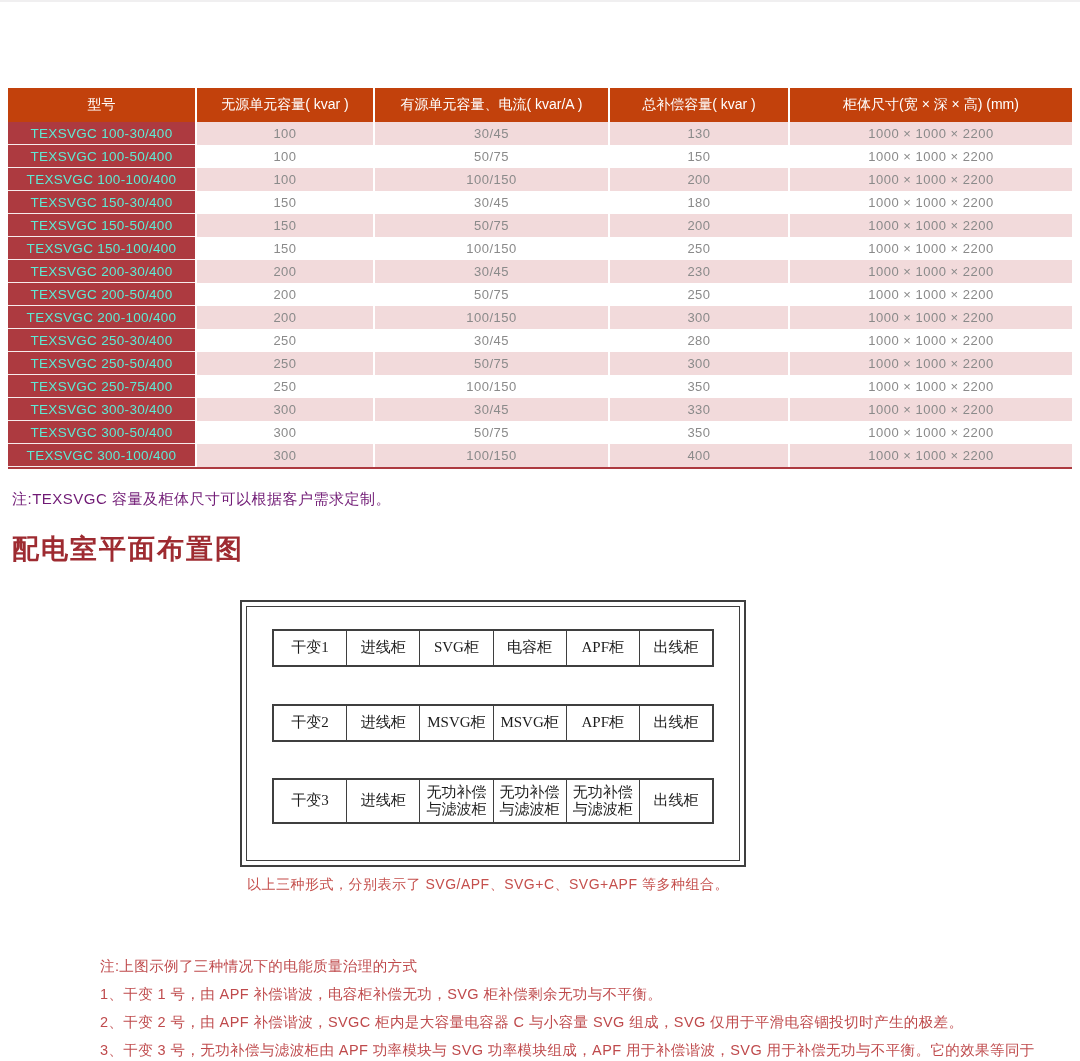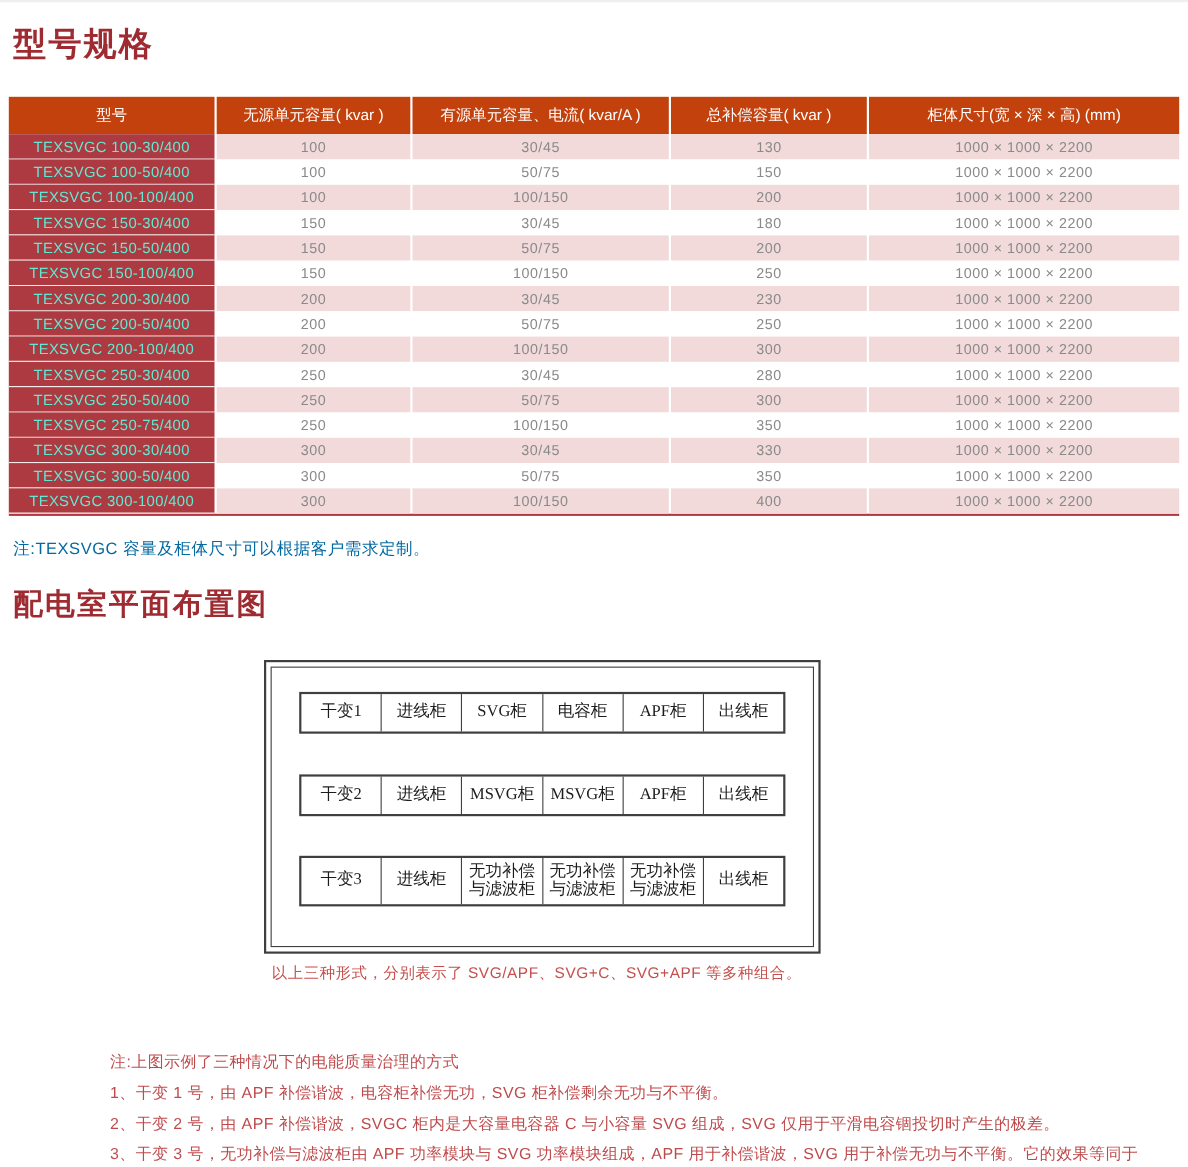--- a/index.html
+++ b/index.html
@@ -23,21 +23,21 @@
   .c5 { flex:1; }
   .tr { display:flex; height:23px; }
   .td { font-size:13px; color:#8a8a8a; display:flex; align-items:center;
         justify-content:center; box-sizing:border-box; letter-spacing:0.5px; }
   .td + .td { margin-left:2px; }
   .td.model { background:#ad3a40; color:#5eead4; border-bottom:1px solid rgba(255,255,255,0.9);
               font-size:13.5px; letter-spacing:0.3px; }
   .td.pink  { background:#f2dadb; }
   .td.white { background:#ffffff; }
 
-  .footnote { position:absolute; left:12px; top:490px; font-size:15px; color:#0369a1;
+  .footnote { position:absolute; left:12px; top:490px; font-size:15px; color:#701a75;
               letter-spacing:0.5px; }
 
   
   .diagram { position:absolute; left:240px; top:600px; width:506px; height:267px;
              border:2px solid #3f3f3f; box-sizing:border-box; background:#ffffff; }
   .diagram-inner { position:absolute; left:4px; top:4px; right:4px; bottom:4px;
                    border:1px solid #3f3f3f; }
   .d-row { position:absolute; left:30px; width:442px; display:flex;
            border:2px solid #3f3f3f; box-sizing:border-box; background:#ffffff; }
   .d-row1 { top:27px; height:38px; }
@@ -54,21 +54,20 @@
 
   .notes { position:absolute; left:100px; top:910px; font-size:14.5px; color:#bf4a4c;margin-top:42px; }
   .note-line { height:28px; line-height:28px; white-space:nowrap; letter-spacing:0.4px; }
 </style>
 </head>
 <body>
 
 <div id="page">
   <div class="top-line"></div>
 
-  <div class="h1">型号规格</div>
 
   <div class="spec-table">
     <div class="thead">
         <div class="th c1">型号</div>
         <div class="th c2">无源单元容量( kvar )</div>
         <div class="th c3">有源单元容量、电流( kvar/A )</div>
         <div class="th c4">总补偿容量( kvar )</div>
         <div class="th c5">柜体尺寸(宽 × 深 × 高) (mm)</div>
       </div>
     <div class="tbody">

